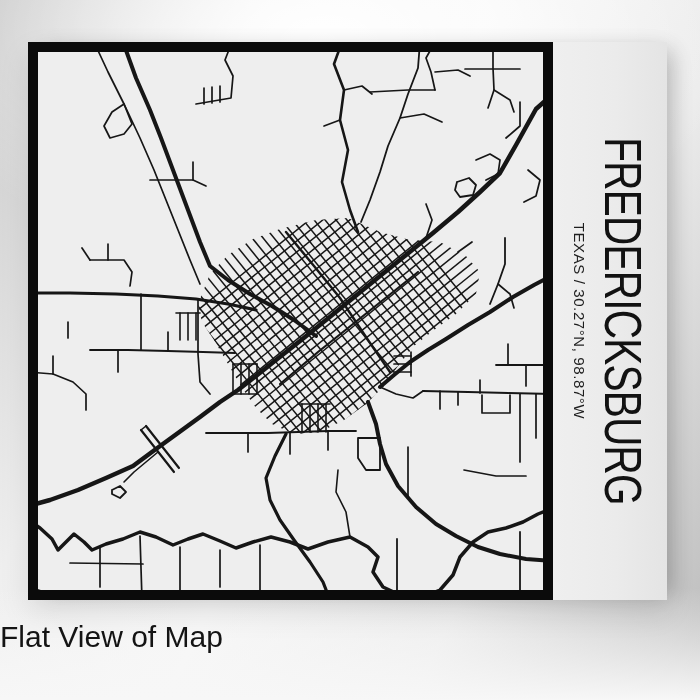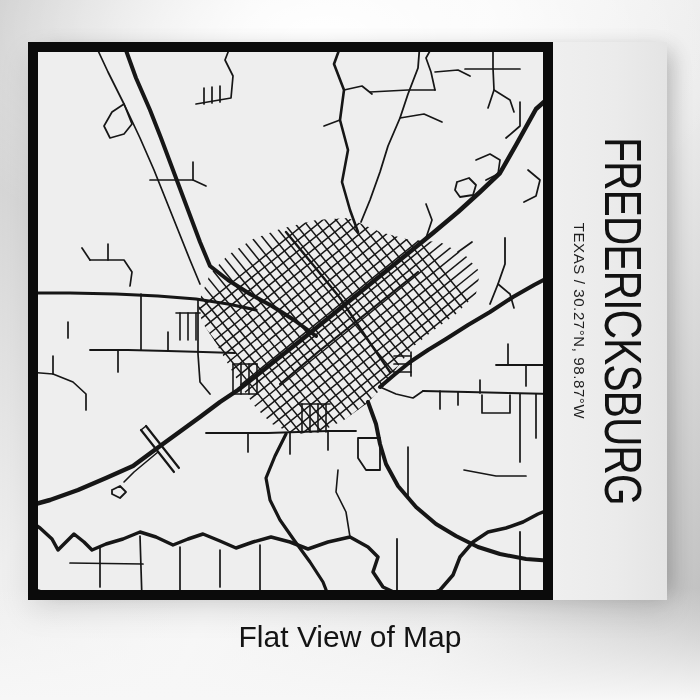--- a/index.html
+++ b/index.html
@@ -33,21 +33,21 @@
   }
   .city{
     font-size:52px;line-height:1;letter-spacing:-1px;color:#121212;
     transform:scaleX(0.78);white-space:nowrap;
   }
   .subtitle{
     font-size:15px;letter-spacing:0.6px;color:#1e1e1e;white-space:nowrap;
   }
   .caption{
     position:absolute;left:0;top:620px;width:700px;
-    text-align:center;font-size:30px;color:#141414;
+    font-size:30px;color:#141414;
   }
 </style>
 </head>
 <body>
 
 <div class="scene">
   <div class="card">
     <div class="map-wrap">
       <svg xmlns="http://www.w3.org/2000/svg" viewBox="0 0 525 558">
           <rect x="0" y="0" width="525" height="558" fill="#eeeeee"></rect>

